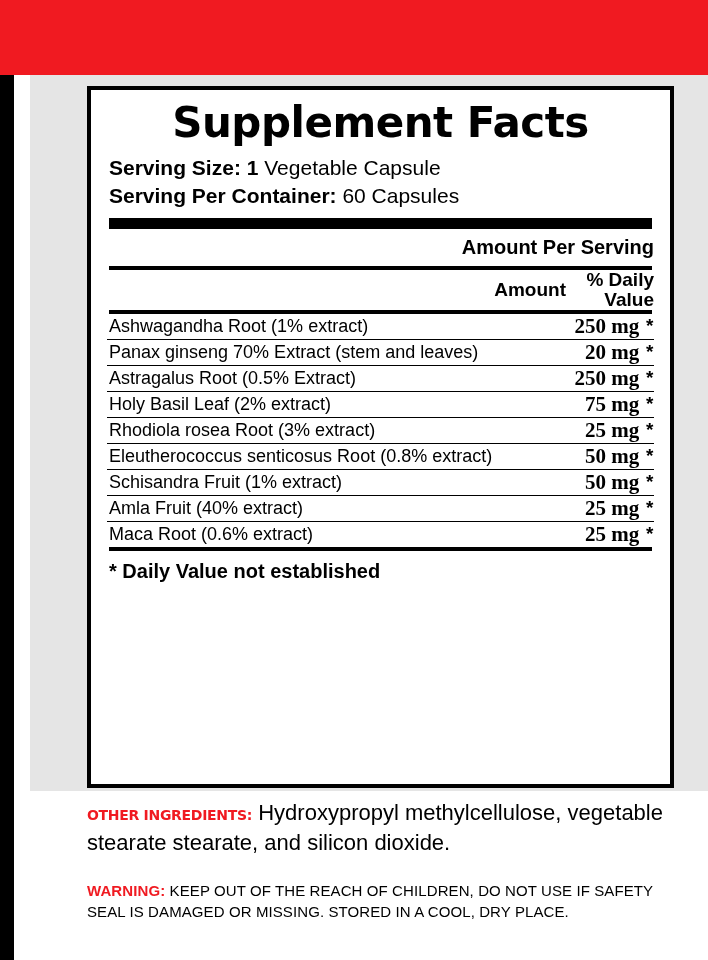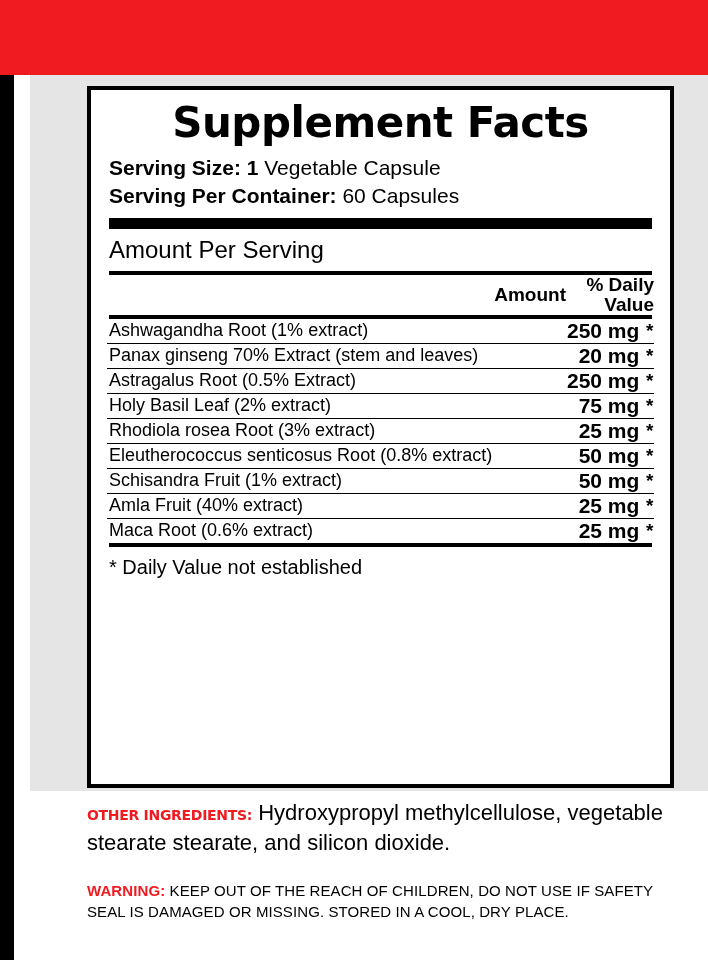--- a/index.html
+++ b/index.html
@@ -93,23 +93,24 @@
     background: #000000;
     margin: 8px 2px 0 2px;
   }
   .rule-med {
     height: 4px;
     background: #000000;
     margin: 0 2px;
   }
 
   .amount-per-serving {
-    font-size: 24px;
-    font-weight: normal;
+    font-size: 20px;
+    font-weight: bold;
     margin: 7px 0 7px 2px;
+    text-align: right;
   }
 
   
   table.facts {
     width: 100%;
     border-collapse: collapse;
     margin: 0;
   }
   table.facts td, table.facts th {
     padding: 0;
@@ -146,30 +147,31 @@
     font-size: 18px;
     white-space: nowrap;
     padding-left: 2px !important;
   }
   .ing-amount {
     font-size: 21px;
     font-weight: bold;
     text-align: right;
     padding-right: 6px !important;
     white-space: nowrap;
+    font-family: Liberation Serif, serif;
   }
   .ing-dv {
     text-align: center;
     font-size: 19px;
     font-weight: bold;
   }
 
   .dv-note {
     font-size: 20px;
-    font-weight: normal;
+    font-weight: bold;
     margin: 9px 0 0 2px;
   }
 
   
   .other-ing {
     position: absolute;
     left: 57px;
     top: 723px;
     width: 600px;
     font-size: 22px;

